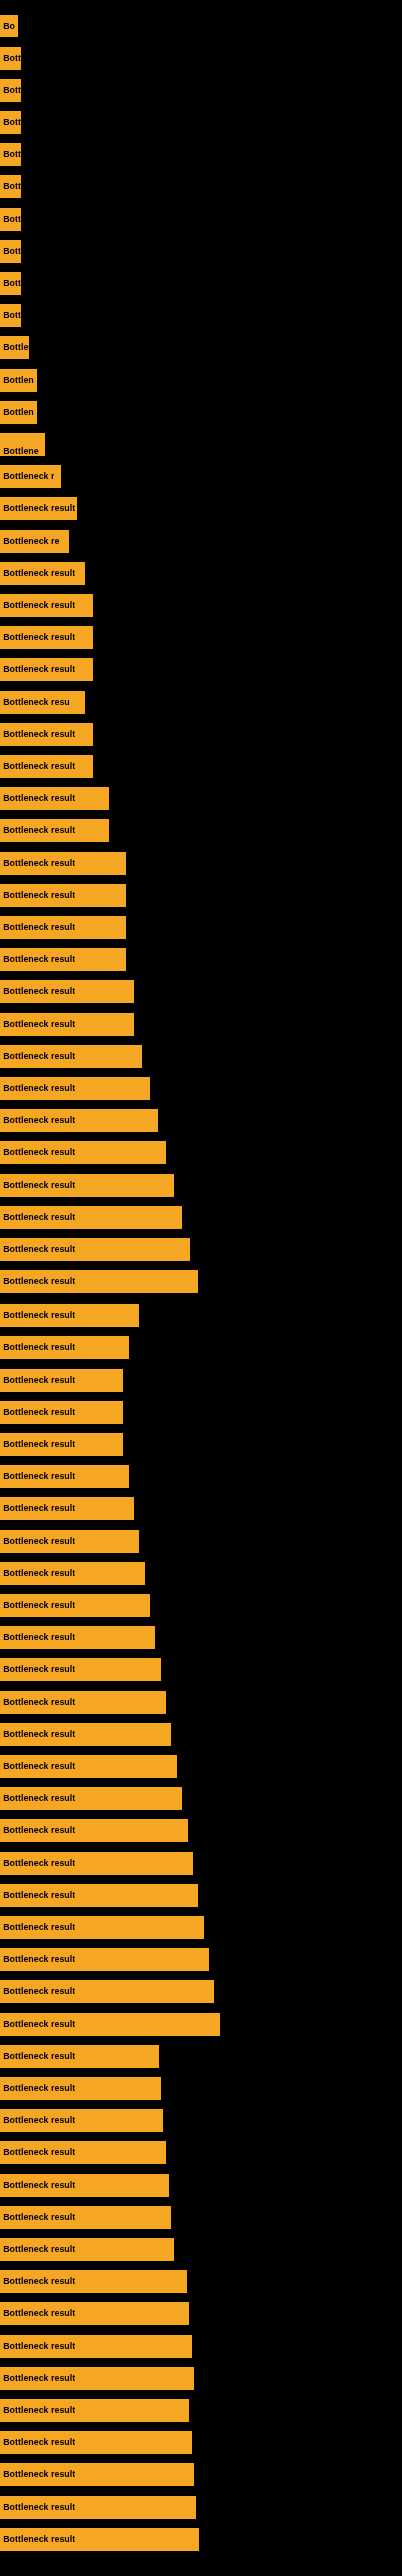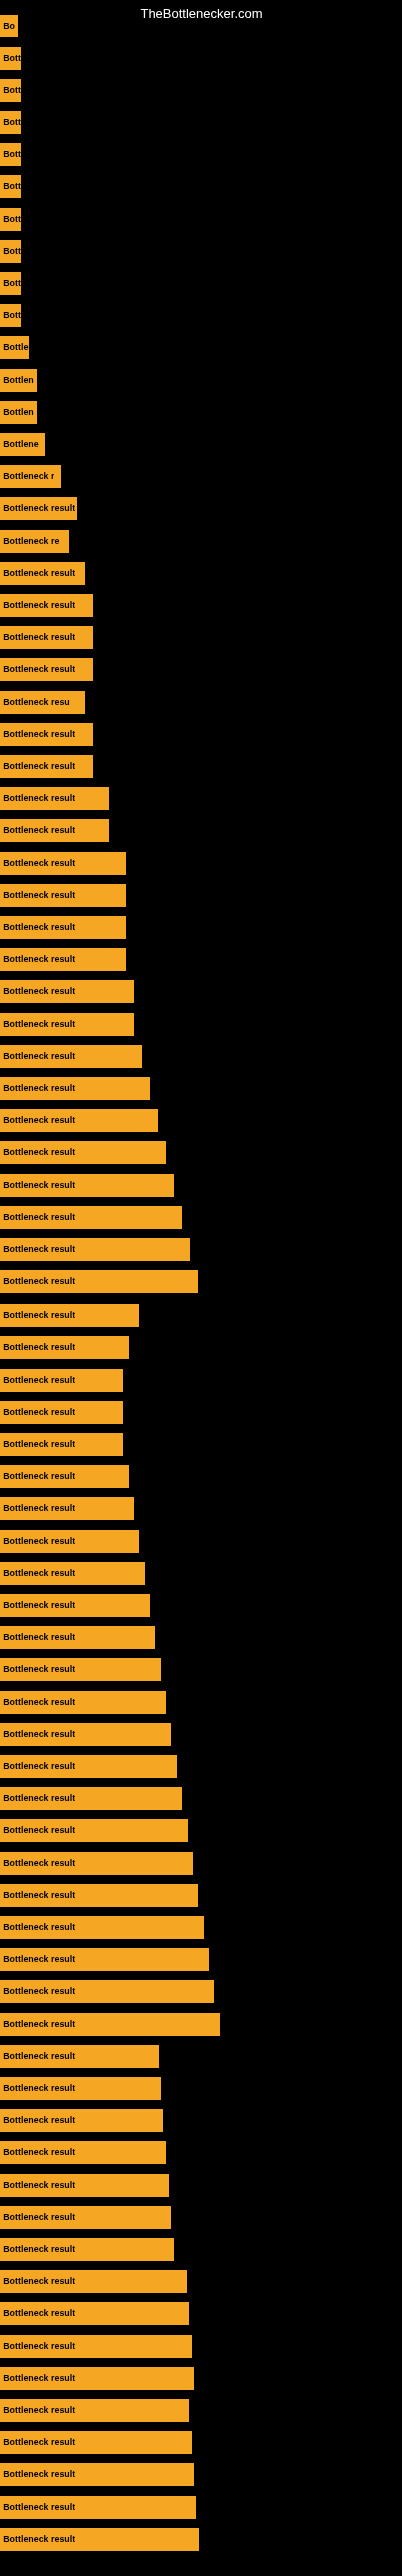--- a/index.html
+++ b/index.html
@@ -47,21 +47,20 @@
       font-size: 8.9px;
       font-weight: bold;
       white-space: nowrap;
       overflow: hidden;
     }
   </style>
 </head>
 <body>
 
 <div class="chart-area">
-  <div class="site-title">TheBottlenecker.com</div>
 <div class="bar-item" style="top: 14.5px; width: 17.7px; height: 22.5px;">
       <span class="bar-label">Bo</span>
     </div>
     <div class="bar-item" style="top: 47px; width: 21px; height: 22.5px;">
       <span class="bar-label">Bott</span>
     </div>
     <div class="bar-item" style="top: 79px; width: 21px; height: 22.5px;">
       <span class="bar-label">Bott</span>
     </div>
     <div class="bar-item" style="top: 111px; width: 21px; height: 22.5px;">
@@ -87,21 +86,21 @@
     </div>
     <div class="bar-item" style="top: 336px; width: 29px; height: 22.5px;">
       <span class="bar-label">Bottlen</span>
     </div>
     <div class="bar-item" style="top: 369px; width: 37px; height: 22.5px;">
       <span class="bar-label">Bottlen</span>
     </div>
     <div class="bar-item" style="top: 401px; width: 37px; height: 22.5px;">
       <span class="bar-label">Bottlen</span>
     </div>
-    <div class="bar-item" style="top: 433px; width: 45px; height: 22.5px;">
+    <div class="bar-item" style="top: 433px; width: 45px; height: 22.5px; align-items: flex-end;">
       <span class="bar-label">Bottlene</span>
     </div>
     <div class="bar-item" style="top: 465px; width: 61px; height: 22.5px;">
       <span class="bar-label">Bottleneck r</span>
     </div>
     <div class="bar-item" style="top: 497px; width: 77px; height: 22.5px;">
       <span class="bar-label">Bottleneck result</span>
     </div>
     <div class="bar-item" style="top: 530px; width: 69px; height: 22.5px;">
       <span class="bar-label">Bottleneck re</span>

